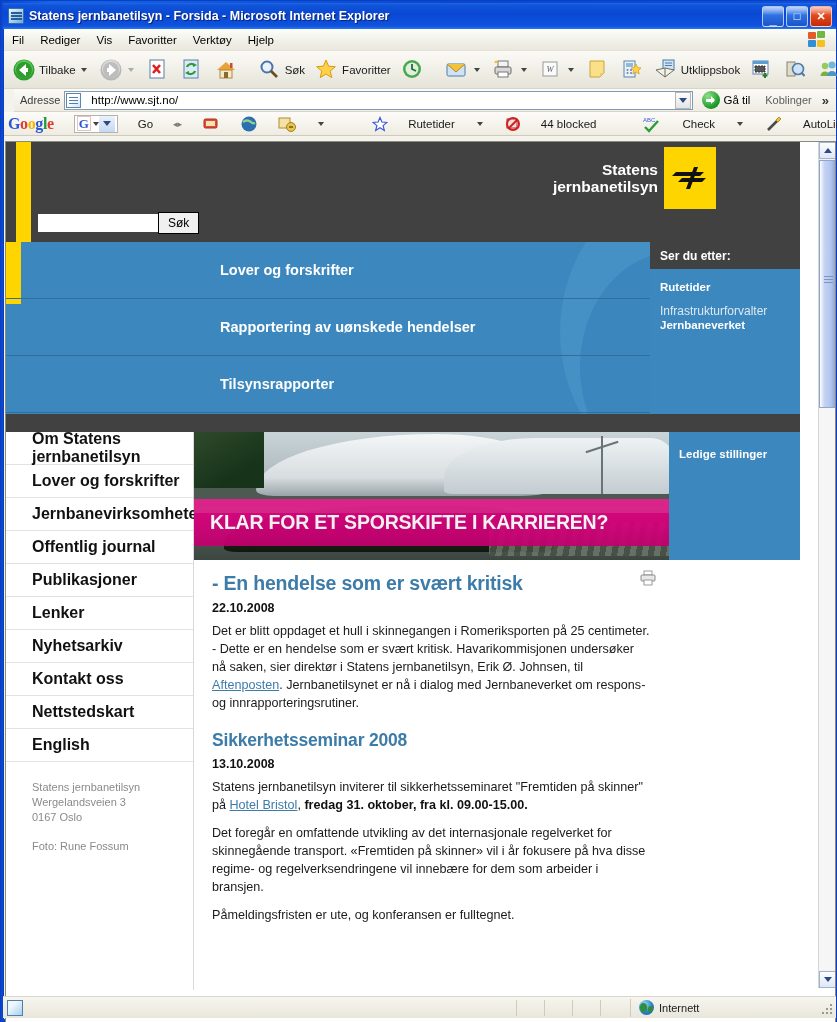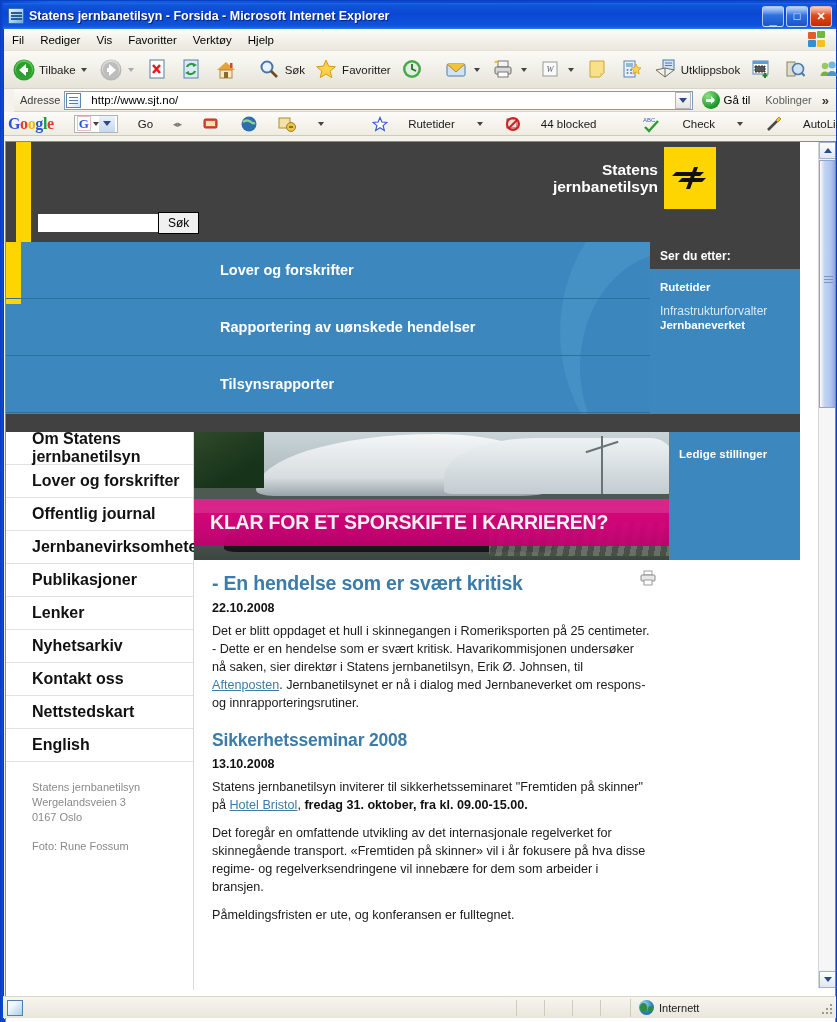--- a/index.html
+++ b/index.html
@@ -668,22 +668,22 @@
           </div>
         </div>
 
         <div class="darkband"></div>
 
         <div class="lower">
 
           <div class="leftnav">
             <div class="nav-item">Om Statens jernbanetilsyn</div>
             <div class="nav-item">Lover og forskrifter</div>
+            <div class="nav-item">Jernbanevirksomheter</div>
             <div class="nav-item">Offentlig journal</div>
-            <div class="nav-item">Jernbanevirksomheter</div>
             <div class="nav-item">Publikasjoner</div>
             <div class="nav-item">Lenker</div>
             <div class="nav-item">Nyhetsarkiv</div>
             <div class="nav-item">Kontakt oss</div>
             <div class="nav-item">Nettstedskart</div>
             <div class="nav-item">English</div>
             <div class="nav-addr">
               <div>Statens jernbanetilsyn</div>
               <div>Wergelandsveien 3</div>
               <div>0167 Oslo</div>

